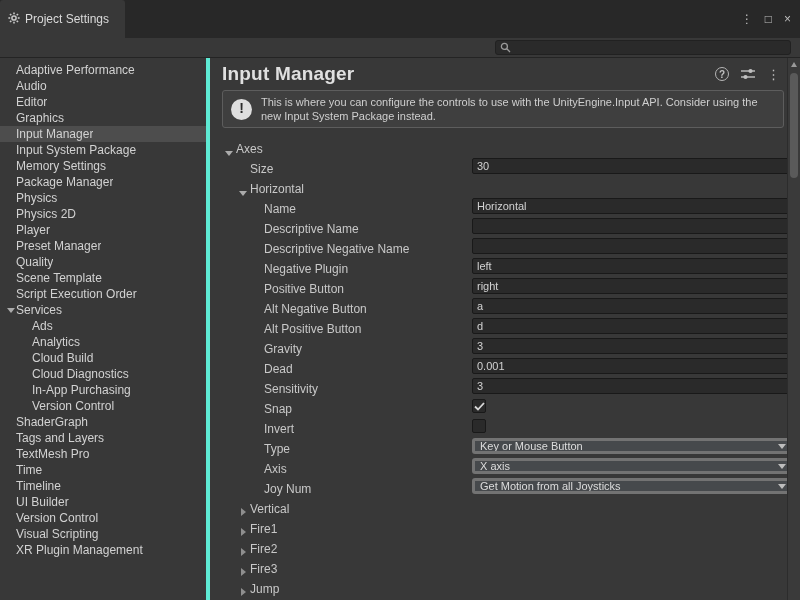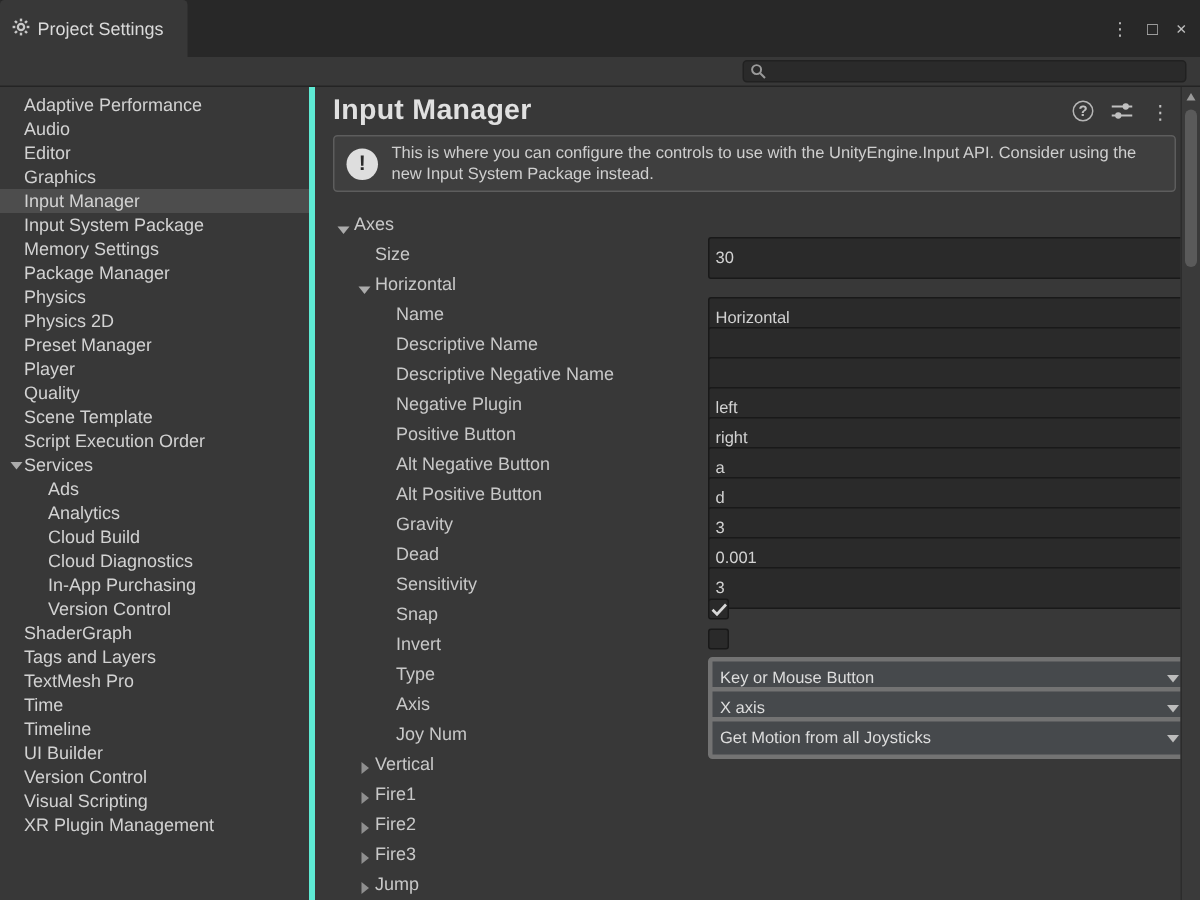--- a/index.html
+++ b/index.html
@@ -87,21 +87,21 @@
     background: #dedede; color: #2b2b2b; font-weight: bold; font-size: 14px;
     display: flex; align-items: center; justify-content: center;
   }
   
   .tree { position: relative; }
   .row { height: 20px; position: relative; }
   .row-label {
     position: absolute; left: 0; top: 0; height: 20px;
     display: flex; align-items: flex-end; color: #c8c8c8; font-size: 12px; white-space: nowrap;
   }
-  .row-value { position: absolute; left: 262px; right: 5px; top: 2px; height: 28px; }
+  .row-value { position: absolute; left: 262px; right: 5px; top: 2px; height: 16px; }
   input.field {
     background: #2a2a2a; border: 1px solid #191919; border-radius: 2px;
     color: #d2d2d2; font-size: 11px; padding: 0 4px; outline: none; font-family: inherit;
   }
   .row-value.bare { background: none; border: none; }
   .checkbox {
     width: 14px; height: 14px; margin-top: 1px;
     background: #2a2a2a; border: 1px solid #191919; border-radius: 2px;
     display: flex; align-items: center; justify-content: center;
   }
@@ -214,25 +214,25 @@
       <div class="side-item" style="padding-left: 6px;">
         <span class="tri-slot"></span>
         <span class="side-label">Physics</span>
       </div>
       <div class="side-item" style="padding-left: 6px;">
         <span class="tri-slot"></span>
         <span class="side-label">Physics 2D</span>
       </div>
       <div class="side-item" style="padding-left: 6px;">
         <span class="tri-slot"></span>
+        <span class="side-label">Player</span>
+      </div>
+      <div class="side-item" style="padding-left: 6px;">
+        <span class="tri-slot"></span>
         <span class="side-label">Preset Manager</span>
-      </div>
-      <div class="side-item" style="padding-left: 6px;">
-        <span class="tri-slot"></span>
-        <span class="side-label">Player</span>
       </div>
       <div class="side-item" style="padding-left: 6px;">
         <span class="tri-slot"></span>
         <span class="side-label">Quality</span>
       </div>
       <div class="side-item" style="padding-left: 6px;">
         <span class="tri-slot"></span>
         <span class="side-label">Scene Template</span>
       </div>
       <div class="side-item" style="padding-left: 6px;">

